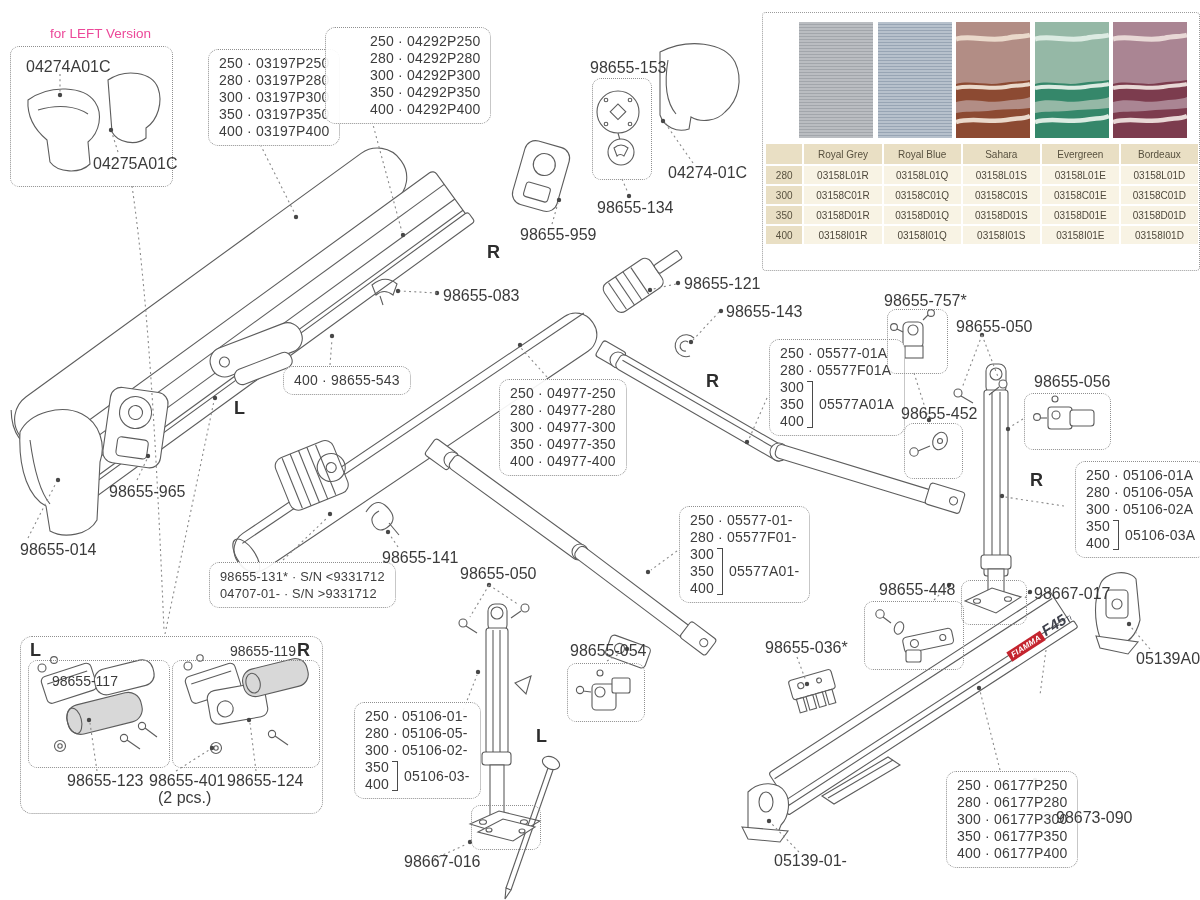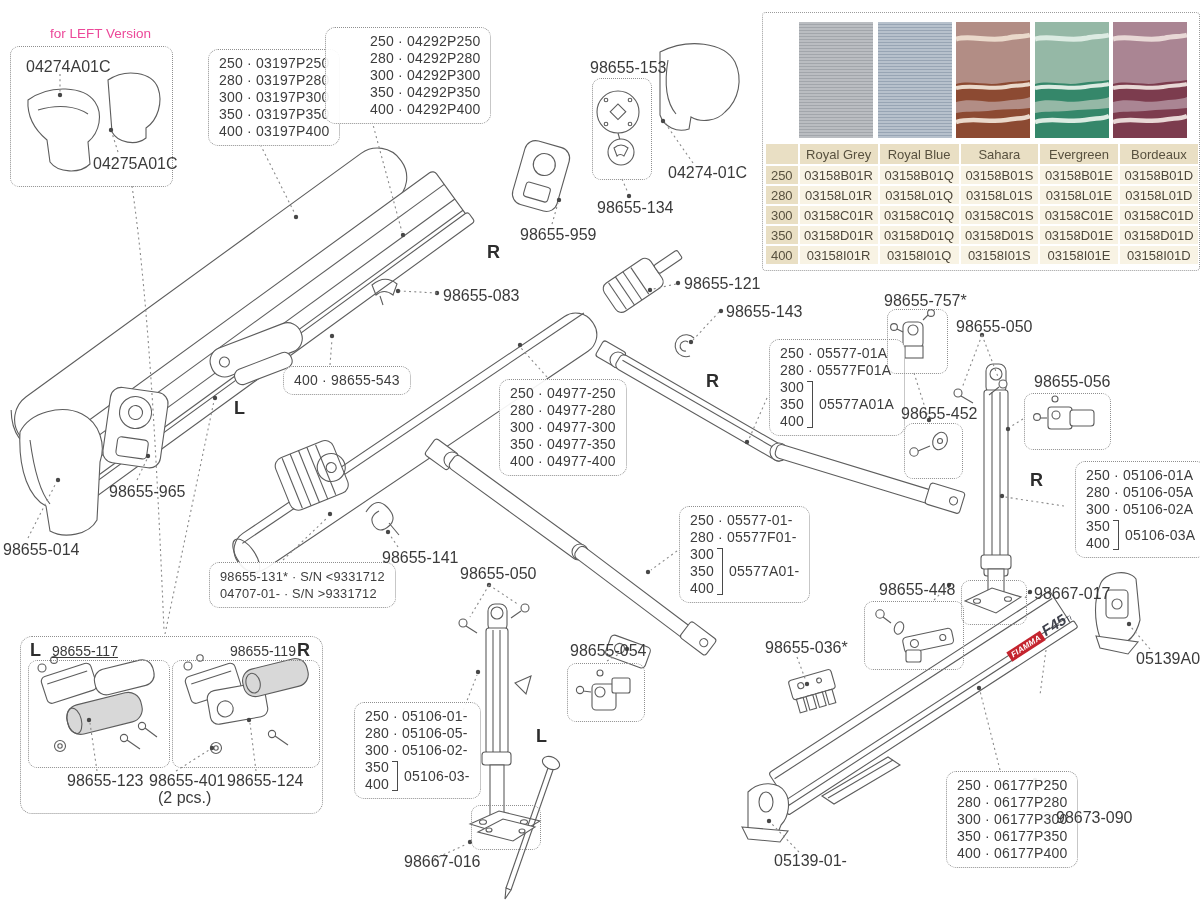--- a/index.html
+++ b/index.html
@@ -15,21 +15,21 @@
         font-size:14px;line-height:17px;letter-spacing:.2px;color:#3d3d3d;background:rgba(255,255,255,.92);white-space:nowrap;}
   .pbox.small{font-size:12.8px;line-height:17px;}
   .grp{display:flex;align-items:center;}
   .grp-bracket{width:5px;align-self:stretch;border-top:1.5px solid #4a4a4a;border-right:1.5px solid #4a4a4a;border-bottom:1.5px solid #4a4a4a;margin:2px 6px 2px 3px;}
   .plabel{position:absolute;font-size:16px;white-space:nowrap;color:#3b3b3b;background:rgba(255,255,255,.0);}
   .marker{position:absolute;font-size:18px;font-weight:bold;color:#2d2d2d;}
   .dotbox{position:absolute;border:1.5px dotted #8f8f8f;border-radius:9px;}
   .panel{position:absolute;border:1.5px dotted #9b9b9b;border-radius:4px;background:#fff;}
   .swatch{position:absolute;}
   .swatch svg{display:block;}
-  .fabric-table{position:absolute;border-collapse:separate;border-spacing:2px;font-size:13px;}
+  .fabric-table{position:absolute;border-collapse:separate;border-spacing:2px;font-size:10px;}
   .fabric-table th,.fabric-table td{text-align:center;font-weight:normal;padding:0 4px;}
   .fabric-table thead th{background:#e9dfc4;color:#58513f;height:20px;}
   .fabric-table tbody th{background:#e9dfc4;color:#58513f;width:32px;height:18px;}
   .fabric-table tbody td{background:#f8f3e4;color:#4e483c;width:74px;height:18px;}
   .kit-head{position:absolute;font-size:14px;white-space:nowrap;color:#3b3b3b;}
   .f45-logo{position:absolute;left:1002px;top:626px;transform:rotate(-33deg);white-space:nowrap;}
   .f45-logo .brand{background:#c4242e;color:#fff;font-weight:bold;font-style:italic;font-size:8px;padding:1px 3px;letter-spacing:.3px;}
   .f45-logo .model{color:#3e414c;font-weight:bold;font-style:italic;font-size:15px;margin-left:2px;}
   .f45-logo .trim{color:#3e414c;font-style:italic;font-size:7px;}
   .title-label{position:absolute;font-size:13.5px;color:#ec4899;}
@@ -547,39 +547,39 @@
   <div class="dotbox" style="left:887px;top:309px;width:59px;height:63px;"></div>
   <div class="dotbox" style="left:1024px;top:393px;width:85px;height:55px;"></div>
   <div class="dotbox" style="left:904px;top:423px;width:57px;height:54px;"></div>
   <div class="dotbox" style="left:961px;top:580px;width:64px;height:43px;"></div>
   <div class="dotbox" style="left:864px;top:601px;width:98px;height:67px;"></div>
   <div class="dotbox" style="left:567px;top:663px;width:76px;height:57px;"></div>
   <div class="dotbox" style="left:471px;top:805px;width:68px;height:43px;"></div>
 
   <div class="dotbox" style="left:20px;top:636px;width:301px;height:176px;border-radius:12px;"></div>
   <div class="marker" style="left:30px;top:640px;">L</div>
-  <div class="kit-head" style="left:52px;top:643px;text-decoration:underline;">98655-117</div>
+  <div class="kit-head" style="left:52px;top:673px;">98655-117</div>
   <div class="kit-head" style="left:230px;top:643px;">98655-119</div>
   <div class="marker" style="left:297px;top:640px;">R</div>
   <div class="dotbox" style="left:28px;top:660px;width:140px;height:106px;"></div>
   <div class="dotbox" style="left:172px;top:660px;width:146px;height:106px;"></div>
   <div class="plabel" style="left:67px;top:772px;">98655-123</div>
   <div class="plabel" style="left:149px;top:772px;">98655-401</div>
   <div class="plabel" style="left:158px;top:789px;">(2 pcs.)</div>
   <div class="plabel" style="left:227px;top:772px;">98655-124</div>
 
   <div class="plabel" style="left:590px;top:59px;">98655-153</div>
   <div class="plabel" style="left:597px;top:199px;text-align:right;">98655-134</div>
   <div class="plabel" style="left:668px;top:164px;">04274-01C</div>
   <div class="plabel" style="left:520px;top:226px;">98655-959</div>
   <div class="plabel" style="left:443px;top:287px;">98655-083</div>
   <div class="plabel" style="left:684px;top:275px;">98655-121</div>
   <div class="plabel" style="left:726px;top:303px;">98655-143</div>
   <div class="plabel" style="left:109px;top:483px;">98655-965</div>
-  <div class="plabel" style="left:3px;top:541px;">98655-014</div>
+  <div class="plabel" style="left:20px;top:541px;">98655-014</div>
   <div class="plabel" style="left:382px;top:549px;">98655-141</div>
   <div class="plabel" style="left:884px;top:292px;">98655-757*</div>
   <div class="plabel" style="left:956px;top:318px;">98655-050</div>
   <div class="plabel" style="left:1034px;top:373px;">98655-056</div>
   <div class="plabel" style="left:901px;top:405px;">98655-452</div>
   <div class="plabel" style="left:1034px;top:585px;">98667-017</div>
   <div class="plabel" style="left:1136px;top:650px;">05139A01-</div>
   <div class="plabel" style="left:570px;top:642px;">98655-054</div>
   <div class="plabel" style="left:765px;top:639px;">98655-036*</div>
   <div class="plabel" style="left:879px;top:581px;">98655-448</div>
@@ -634,28 +634,20 @@
         <tr>
           <th></th>
           <th>Royal Grey</th>
           <th>Royal Blue</th>
           <th>Sahara</th>
           <th>Evergreen</th>
           <th>Bordeaux</th>
         </tr>
       </thead>
       <tbody>
-        <tr>
-          <th>250</th>
-          <td>03158B01R</td>
-          <td>03158B01Q</td>
-          <td>03158B01S</td>
-          <td>03158B01E</td>
-          <td>03158B01D</td>
-        </tr>
         <tr>
           <th>280</th>
           <td>03158L01R</td>
           <td>03158L01Q</td>
           <td>03158L01S</td>
           <td>03158L01E</td>
           <td>03158L01D</td>
         </tr>
         <tr>
           <th>300</th>

